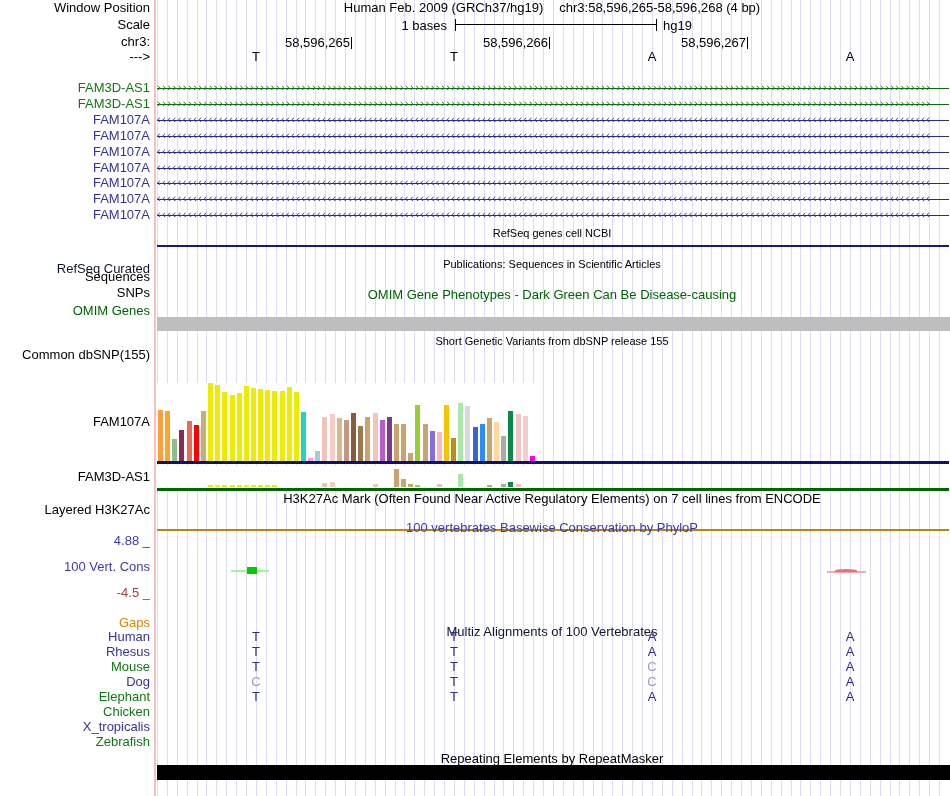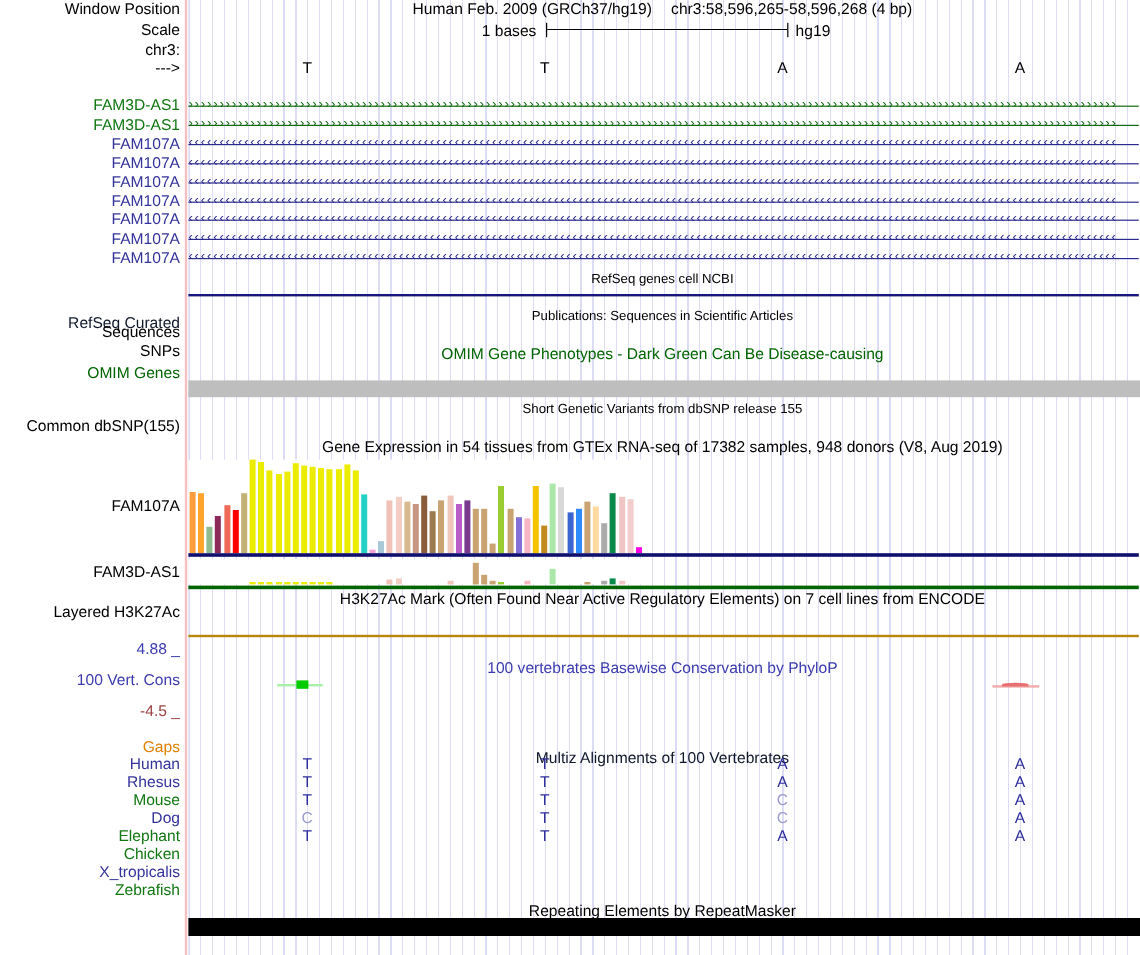--- a/index.html
+++ b/index.html
@@ -44,20 +44,25 @@
   <div class="ctr" style="top:1px">
     <span>Human Feb. 2009 (GRCh37/hg19)</span><span style="margin-left:16px">chr3:58,596,265-58,596,268 (4 bp)</span>
   </div>
 
   <div class="llabel" style="top:18px">Scale</div>
   <div style="position:absolute;left:300px;top:18px;width:147px;text-align:right">1 bases</div>
   <div class="scalebar"></div>
   <div style="position:absolute;left:663px;top:18px">hg19</div>
 
   <div class="llabel" style="top:35px">chr3:</div>
+  <div class="coordwrap">
+      <div class="coord" style="left: 200px; top: 0px; width: 152px;"><span>58,596,265</span><span class="tick"></span></div>
+      <div class="coord" style="left: 398px; top: 0px; width: 152px;"><span>58,596,266</span><span class="tick"></span></div>
+      <div class="coord" style="left: 596px; top: 0px; width: 152px;"><span>58,596,267</span><span class="tick"></span></div>
+    </div>
 
   <div class="llabel" style="top:50px">---&gt;</div>
   <div style="position:absolute;left:0;top:50px;width:950px;height:14px">
       <div class="baseL" style="left: 157px; top: 0px;">T</div>
       <div class="baseL" style="left: 355px; top: 0px;">T</div>
       <div class="baseL" style="left: 553px; top: 0px;">A</div>
       <div class="baseL" style="left: 751px; top: 0px;">A</div>
     </div>
 
   <div>
@@ -89,21 +94,20 @@
   <div class="llabel" style="top:270px">Sequences</div>
   <div class="llabel" style="top:286px">SNPs</div>
 
   <div class="ctr dgreen" style="top:288px">OMIM Gene Phenotypes - Dark Green Can Be Disease-causing</div>
   <div class="llabel dgreen" style="top:304px">OMIM Genes</div>
   <div class="graybar"></div>
 
   <div class="ctr small" style="top:335px">Short Genetic Variants from dbSNP release 155</div>
   <div class="llabel" style="top:348px">Common dbSNP(155)</div>
 
-  <div class="ctr" style="top:366px">Gene Expression in 54 tissues from GTEx RNA-seq of 17382 samples, 948 donors (V8, Aug 2019)</div>
   <div class="llabel" style="top:415px">FAM107A</div>
   <div class="chart" style="top:383px;height:78px">
       <div class="bar" style="left: 1px; width: 5px; height: 51px; background: rgb(255, 158, 61);"></div>
       <div class="bar" style="left: 8.15px; width: 5px; height: 50px; background: rgb(255, 165, 44);"></div>
       <div class="bar" style="left: 15.3px; width: 5px; height: 22px; background: rgb(143, 188, 143);"></div>
       <div class="bar" style="left: 22.45px; width: 5px; height: 31px; background: rgb(139, 42, 90);"></div>
       <div class="bar" style="left: 29.6px; width: 5px; height: 40px; background: rgb(239, 106, 85);"></div>
       <div class="bar" style="left: 36.75px; width: 5px; height: 36px; background: rgb(255, 0, 0);"></div>
       <div class="bar" style="left: 43.9px; width: 5px; height: 50px; background: rgb(195, 176, 116);"></div>
       <div class="bar" style="left: 51.05px; width: 5px; height: 78px; background: rgb(236, 236, 0);"></div>
@@ -180,21 +184,21 @@
       <div class="bar" style="left: 351.35px; width: 5px; height: 5px; background: rgb(10, 138, 74);"></div>
       <div class="bar" style="left: 358.5px; width: 5px; height: 3px; background: rgb(242, 197, 197);"></div>
     </div>
   <div class="hline" style="top:488px;height:3px;background:#006400"></div>
 
   <div class="ctr" style="top:492px">H3K27Ac Mark (Often Found Near Active Regulatory Elements) on 7 cell lines from ENCODE</div>
   <div class="llabel" style="top:503px">Layered H3K27Ac</div>
   <div class="hline" style="top:529px;height:2px;background:#B8860B"></div>
 
   <div class="llabel blue" style="top:534px">4.88 _</div>
-  <div class="ctr blue" style="top:550px">100 vertebrates Basewise Conservation by PhyloP</div>
+  <div class="ctr blue" style="top:521px">100 vertebrates Basewise Conservation by PhyloP</div>
   <div class="llabel blue" style="top:560px">100 Vert. Cons</div>
   <div class="mark" style="left:231px;top:570px;width:38px;height:2px;background:#A8EFA8"></div>
   <div class="mark" style="left:247px;top:567px;width:10px;height:7px;background:#00CC00"></div>
   <div class="mark" style="left:827px;top:571px;width:39px;height:2px;background:#F2AAAA"></div>
   <div class="mark" style="left:835px;top:569px;width:22px;height:3px;background:#E87070;border-radius:50% 50% 0 0"></div>
   <div class="llabel dred" style="top:586px">-4.5 _</div>
 
   <div class="ctr navy" style="top:602px">Multiz Alignments of 100 Vertebrates</div>
   <div class="llabel orange" style="top:616px">Gaps</div>
   <div>

